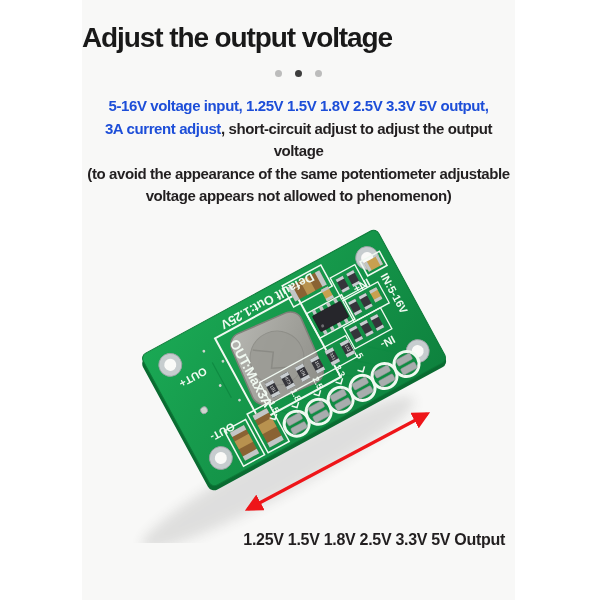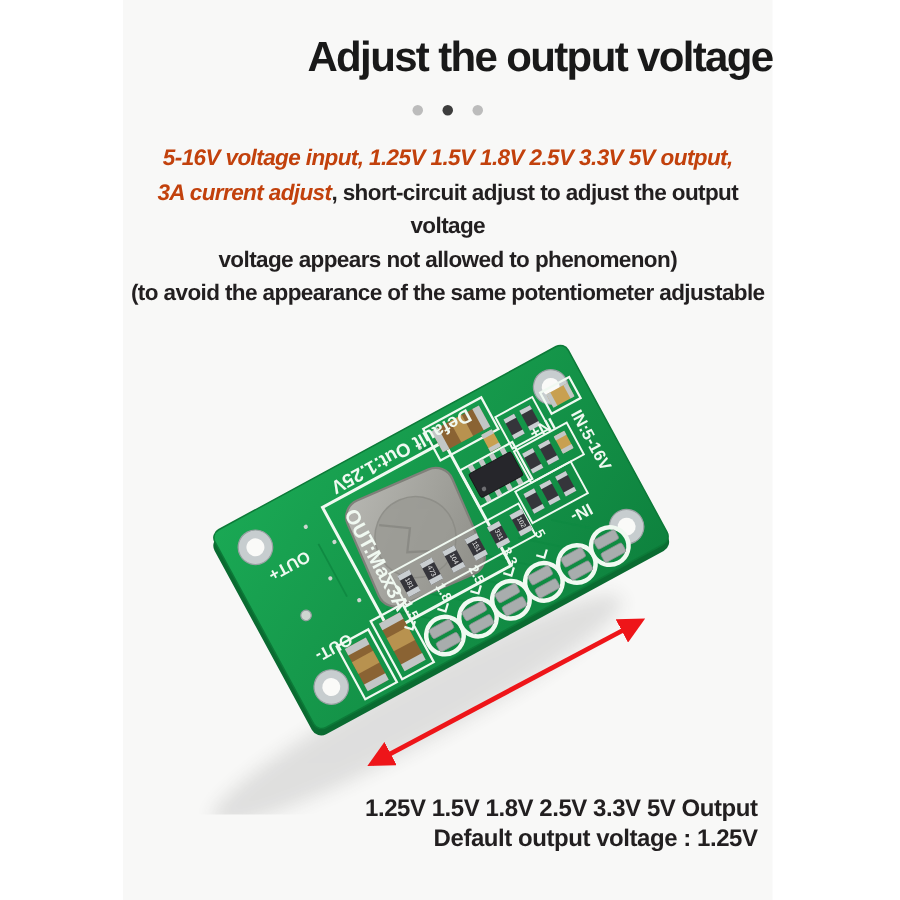--- a/index.html
+++ b/index.html
@@ -1,50 +1,50 @@
 <!DOCTYPE html>
 <html><head>
 <meta charset="utf-8">
 <style>
   html,body{margin:0;padding:0;background:#ffffff;}
   .stage{position:relative;width:600px;height:600px;background:#ffffff;overflow:hidden;
          font-family:"Liberation Sans",sans-serif;}
   .panel{position:absolute;left:82px;top:0;width:433px;height:600px;background:#f8f8f7;}
-  .title{position:absolute;left:82px;top:22px;width:433px;text-align:right;
+  .title{position:absolute;left:82px;top:22px;width:433px;text-align:left;
          font-size:28px;font-weight:bold;letter-spacing:-1.1px;color:#191919;}
   .dots{position:absolute;left:82px;top:70px;width:433px;display:flex;justify-content:center;gap:13px;}
   .dot{width:7px;height:7px;border-radius:50%;background:#bcbcbc;}
   .dot.mid{background:#3d3d3d;}
   .desc{position:absolute;left:82px;top:95px;width:433px;text-align:center;
         font-size:15px;line-height:22.5px;font-weight:700;letter-spacing:-0.4px;color:#221f20;}
-  .red{color:#c2410c;font-style:italic;}
+  .red{color:#1d4ed8;}
   .photo{position:absolute;left:78px;top:213px;width:440px;height:330px;}
-  .caption{position:absolute;top:530px;right:95px;text-align:right;
+  .caption{position:absolute;top:530px;right:95px;
            font-size:16px;line-height:19.5px;font-weight:700;letter-spacing:-0.3px;color:#221f20;}
   svg text{font-family:"Liberation Sans",sans-serif;}
 </style>
 </head>
 <body>
 
 <div class="stage">
   <div class="panel"></div>
 
   <div class="title">Adjust the output voltage</div>
 
   <div class="dots">
     <span class="dot"></span>
     <span class="dot mid"></span>
     <span class="dot"></span>
   </div>
 
   <div class="desc">
     <div><span class="red">5-16V voltage input, 1.25V 1.5V 1.8V 2.5V 3.3V 5V output,</span></div>
     <div><span class="red">3A current adjust</span><span>, short-circuit adjust to adjust the output voltage</span></div>
+    <div>(to avoid the appearance of the same potentiometer adjustable</div>
     <div>voltage appears not allowed to phenomenon)</div>
-    <div>(to avoid the appearance of the same potentiometer adjustable</div>
   </div>
 
   <svg class="photo" viewBox="0 0 440 330" xmlns="http://www.w3.org/2000/svg">
     <defs>
       <linearGradient id="pcbgrad" x1="0" y1="0" x2="1" y2="1">
         <stop offset="0" stop-color="#1aa854"></stop>
         <stop offset="0.55" stop-color="#149348"></stop>
         <stop offset="1" stop-color="#0e823e"></stop>
       </linearGradient>
       <linearGradient id="indgrad" x1="0" y1="0" x2="1" y2="1">
@@ -309,15 +309,14 @@
             <path d="M184 116 l4 4 l4 -4"></path>
         </g>
       </g>
     </g>
 
     <line x1="170" y1="296" x2="349" y2="201" stroke="#ee1519" stroke-width="3.2" marker-start="url(#ah)" marker-end="url(#ah)"></line>
   </svg>
 
   <div class="caption">
     <div>1.25V 1.5V 1.8V 2.5V 3.3V 5V Output</div>
-    <div>Default output voltage : 1.25V</div>
   </div>
 </div>
 
 </body></html>

